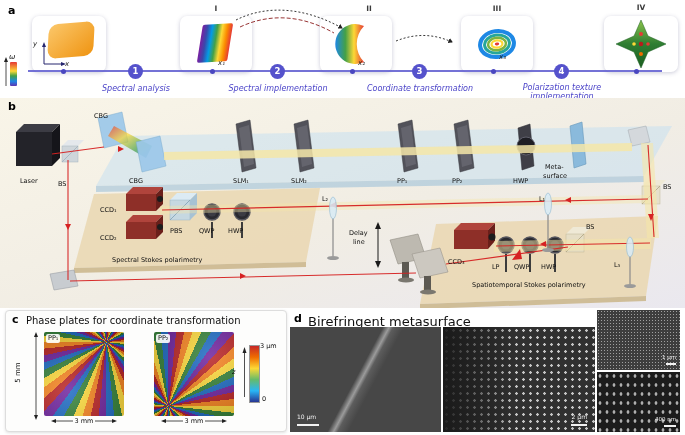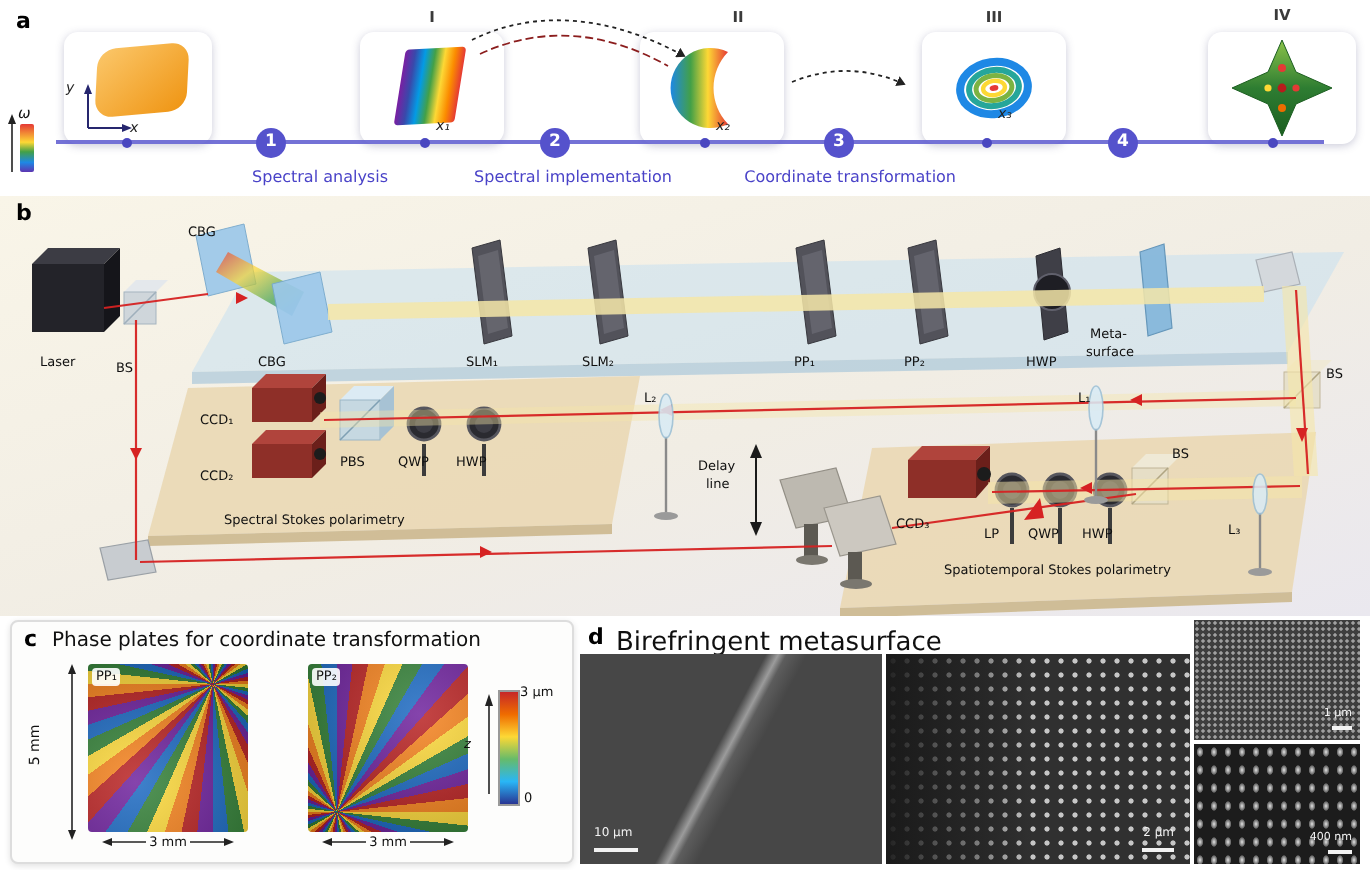--- a/index.html
+++ b/index.html
@@ -2,21 +2,21 @@
 <html><head>
 <meta charset="utf-8">
 <style>
   html,body{margin:0;padding:0;background:#fff;}
   #fig{position:relative;width:685px;height:435px;background:#fff;
        font-family:"DejaVu Sans","Liberation Sans",sans-serif;overflow:hidden;}
   .abs{position:absolute;}
   .plab{position:absolute;font-size:11px;font-weight:bold;color:#000;line-height:1;}
   .bl{position:absolute;font-size:6.5px;color:#101010;line-height:1;white-space:nowrap;}
   .roman{position:absolute;font-size:7.5px;font-weight:600;color:#3a3a3a;text-align:center;line-height:1;}
-  .steplab{position:absolute;font-size:8px;color:#4a43c8;text-align:right;line-height:1.15;}
+  .steplab{position:absolute;font-size:8px;color:#4a43c8;text-align:center;line-height:1.15;font-style:italic;}
   .stepnum{position:absolute;top:64px;width:15px;height:15px;border-radius:50%;background:#5552cc;
            color:#fff;font-size:8.5px;font-weight:bold;text-align:center;line-height:15px;z-index:4;}
   .card{position:absolute;top:16px;height:56px;background:#fff;border-radius:7px;
         box-shadow:0 1px 4px rgba(70,70,120,.28);z-index:2;}
   .dot{position:absolute;top:69px;width:5px;height:5px;border-radius:50%;background:#4a47c0;z-index:4;}
   .axlab{position:absolute;font-size:7px;font-style:italic;color:#222;line-height:1;z-index:4;}
   .semlabel{position:absolute;color:#f2f2f2;font-size:6px;line-height:1;}
   .sembar{position:absolute;background:#f2f2f2;height:2px;}
 </style>
 </head>
@@ -125,20 +125,21 @@
     <span class="axlab" style="left:358px;top:60px">x₂</span>
     <span class="axlab" style="left:499px;top:54px">x₃</span>
 
     <span class="stepnum" style="left:128px">1</span>
     <span class="stepnum" style="left:270px">2</span>
     <span class="stepnum" style="left:412px">3</span>
     <span class="stepnum" style="left:554px">4</span>
     <span class="steplab" style="left:78px;top:84px;width:116px">Spectral analysis</span>
     <span class="steplab" style="left:220px;top:84px;width:116px">Spectral implementation</span>
     <span class="steplab" style="left:362px;top:84px;width:116px">Coordinate transformation</span>
+    <span class="steplab" style="left:506px;top:83px;width:112px">Polarization texture implementation</span>
   </div>
 
   <svg class="abs" style="left:0;top:98px" width="685" height="210" viewBox="0 0 685 210">
     <defs>
       <linearGradient id="bgb" x1="0" y1="0" x2="1" y2="1">
         <stop offset="0" stop-color="#f9f5e8"></stop>
           <stop offset=".55" stop-color="#f1ede4"></stop>
           <stop offset="1" stop-color="#eae8ef"></stop>
       </linearGradient>
       <linearGradient id="fanG" x1="0" y1="0" x2="1" y2="1">

